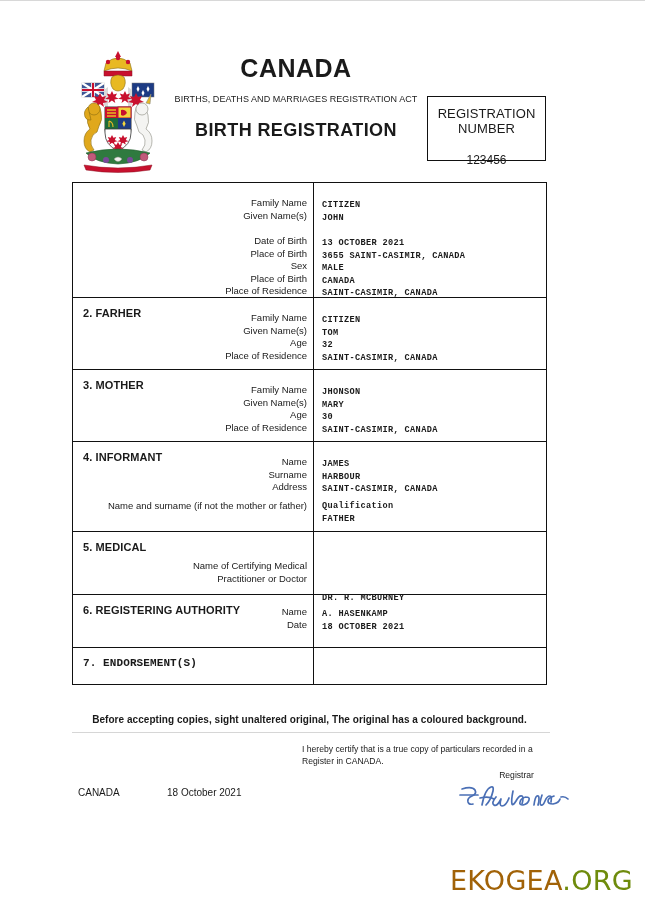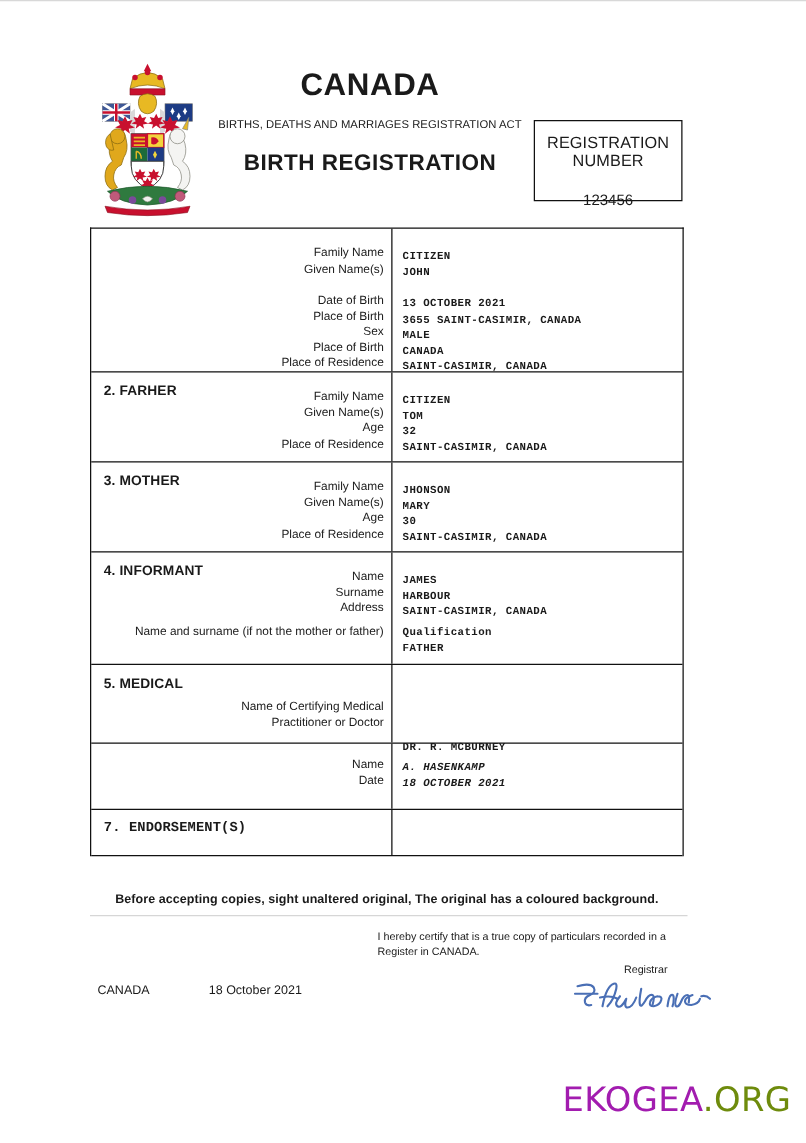--- a/index.html
+++ b/index.html
@@ -214,21 +214,21 @@
 
   
   .watermark {
     position: absolute;
     right: 12px;
     bottom: 18px;
     font-size: 27px;
     letter-spacing: 0.3px;
     font-family: "DejaVu Sans", sans-serif;
   }
-  .wm-a { color: #a21caf; }
+  .wm-a { color: #a16207; }
   .wm-b { color: #6e8b0c; }
 </style>
 </head>
 <body>
 
 <div class="page">
 
   <div class="header">
 
     <div class="crest">
@@ -431,27 +431,28 @@
             <div>Practitioner or Doctor</div>
           </div>
       </div>
       <div class="row-right">
         <div class="values" style="top:60px;text-align:right;">DR. R. MCBURNEY</div>
       </div>
     </div>
 
     <div class="row r-reg">
       <div class="row-left">
+        <div class="section-title">6. REGISTERING AUTHORITY</div>
         <div class="labels" style="top:11px;">
             <div>Name</div>
             <div>Date</div>
           </div>
       </div>
       <div class="row-right">
-        <div class="values" style="top:13px;font-style:italic;">
+        <div class="values" style="top:13px;">
             <div>A. HASENKAMP</div>
             <div>18 OCTOBER 2021</div>
           </div>
       </div>
     </div>
 
     <div class="row r-endorse">
       <div class="row-left">
         <div class="section-title">7. ENDORSEMENT(S)</div>
       </div>

